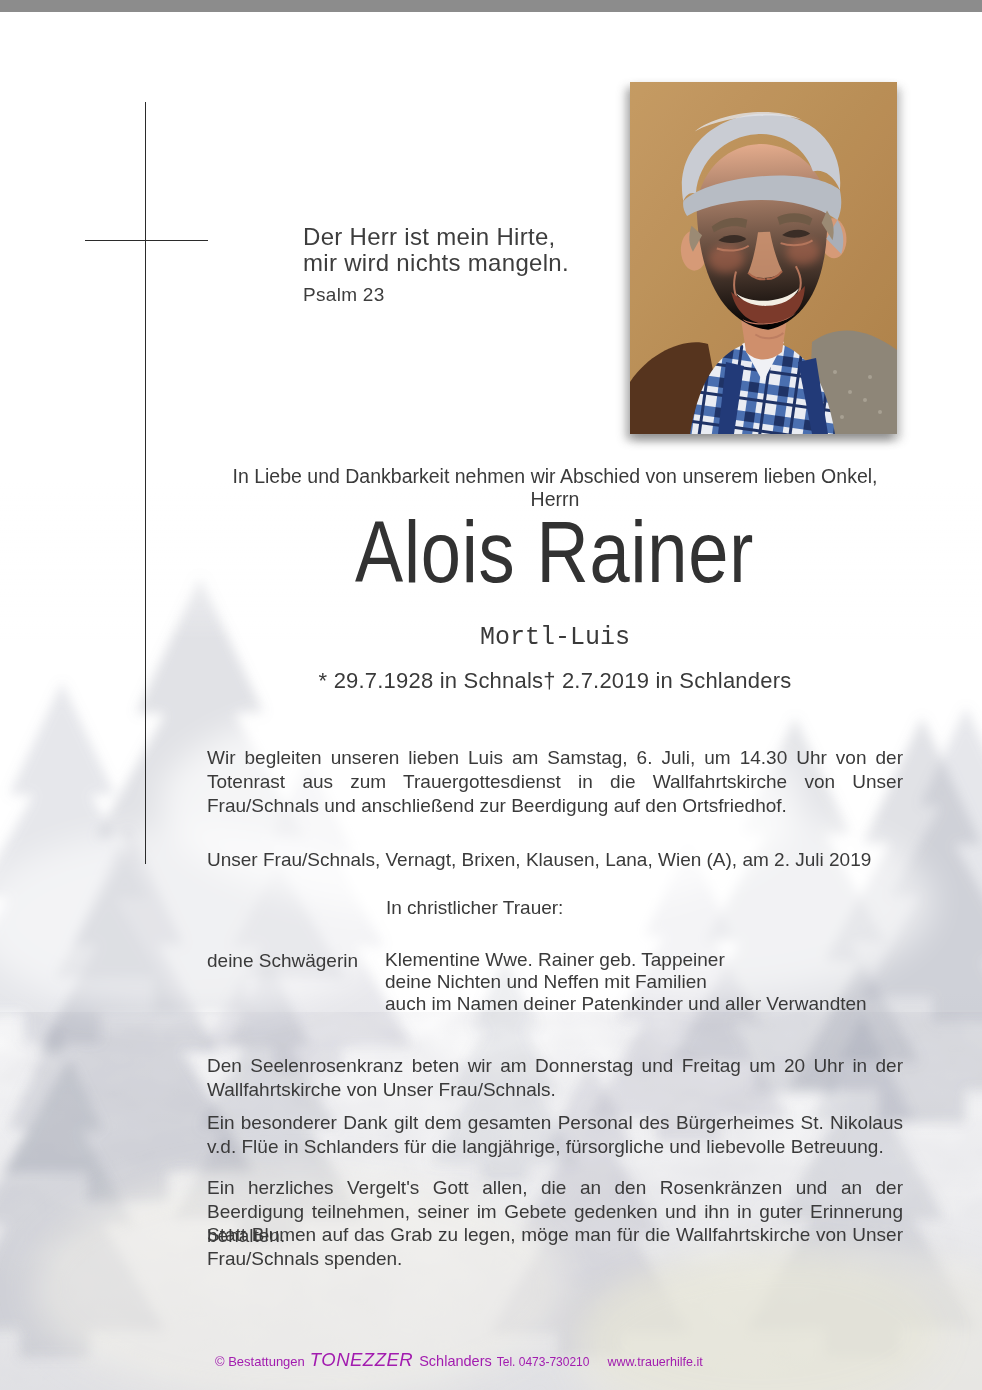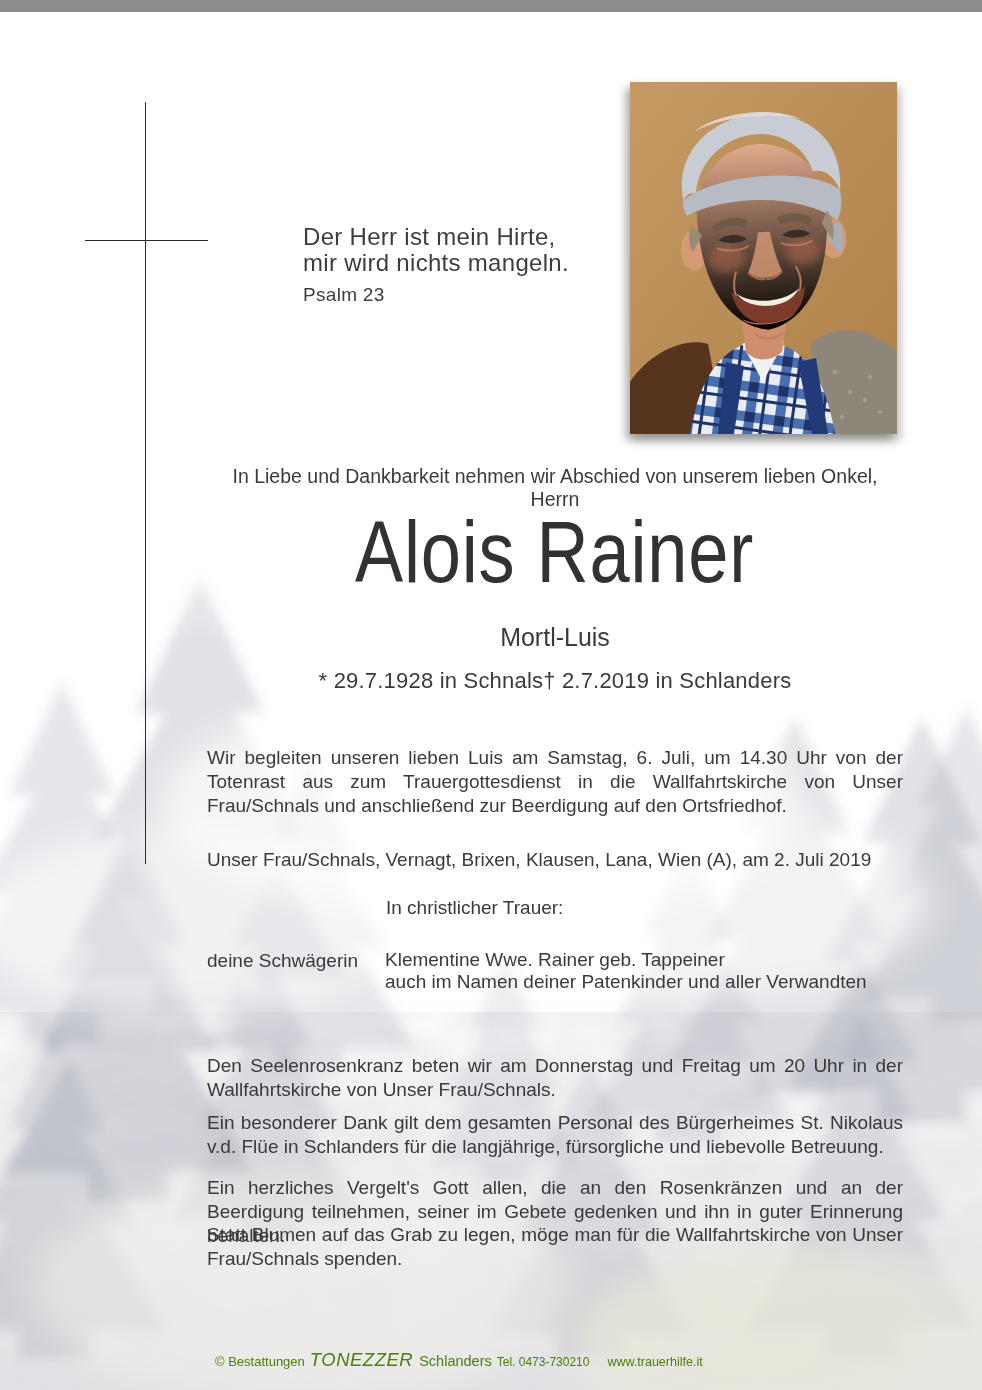--- a/index.html
+++ b/index.html
@@ -46,21 +46,21 @@
   .trauer { top:884px; padding-left:179px; box-sizing:border-box; }
   .mourners { top:937px; display:flex; }
   .mourners .label { width:178px; flex:none; }
   .mourners .entries { line-height:22px; }
   .rosary { top:1042px; }
   .thanks { top:1099px; }
   .vergelts { top:1164px; }
   .flowers { top:1211px; }
 
   
-  .footer { position:absolute; left:215px; top:1337px; display:flex; align-items:baseline; color:#4d7c0f; white-space:nowrap; }
+  .footer { position:absolute; left:215px; top:1337px; display:flex; align-items:baseline; color:#a21caf; white-space:nowrap; }
   .f-copy { font-size:13px; }
   .f-brand { font-size:18.5px; letter-spacing:.5px; margin-left:5px;font-style:italic; }
   .f-city { font-size:14.5px; margin-left:6px; }
   .f-phone { font-size:12px; margin-left:5px; }
   .f-site { font-size:12.5px; margin-left:18px; }
 </style>
 </head>
 <body>
 
 <div class="page">
@@ -221,35 +221,36 @@
         </g>
       </svg>
     </div>
 
     <div class="col intro" style="position:absolute;">In Liebe und Dankbarkeit nehmen wir Abschied von unserem lieben Onkel, Herrn</div>
 
     <div class="col name-wrap" style="position:absolute;">
       <span class="name">Alois Rainer</span>
     </div>
 
-    <div class="col nickname" style="position:absolute;">Mortl-Luis</div>
+    <div class="col nickname" style="position:absolute;font-family:Liberation Mono, monospace;">Mortl-Luis</div>
 
     <div class="col dates" style="position:absolute;">
       <span>* 29.7.1928 in Schnals</span>
       <span>† 2.7.2019 in Schlanders</span>
     </div>
 
     <div class="col para just p2" style="position:absolute;">Wir begleiten unseren lieben Luis am Samstag, 6. Juli, um 14.30 Uhr von der Totenrast aus zum Trauergottesdienst in die Wallfahrtskirche von Unser Frau/Schnals und anschließend zur Beerdigung auf den Ortsfriedhof.</div>
     <div class="col para places" style="position:absolute;">Unser Frau/Schnals, Vernagt, Brixen, Klausen, Lana, Wien (A), am 2. Juli 2019</div>
     <div class="col para trauer" style="position:absolute;">In christlicher Trauer:</div>
 
     <div class="col para mourners" style="position:absolute;">
       <div class="label">deine Schwägerin</div>
       <div class="entries">
         <div>Klementine Wwe. Rainer geb. Tappeiner</div>
+        <div>deine Nichten und Neffen mit Familien</div>
         <div>auch im Namen deiner Patenkinder und aller Verwandten</div>
       </div>
     </div>
 
     <div class="col para just rosary" style="position:absolute;">Den Seelenrosenkranz beten wir am Donnerstag und Freitag um 20 Uhr in der Wallfahrtskirche von Unser Frau/Schnals.</div>
     <div class="col para just thanks" style="position:absolute;">Ein besonderer Dank gilt dem gesamten Personal des Bürgerheimes St. Nikolaus v.d. Flüe in Schlanders für die langjährige, fürsorgliche und liebevolle Betreuung.</div>
     <div class="col para just vergelts" style="position:absolute;">Ein herzliches Vergelt's Gott allen, die an den Rosenkränzen und an der Beerdigung teilnehmen, seiner im Gebete gedenken und ihn in guter Erinnerung behalten.</div>
     <div class="col para just flowers" style="position:absolute;">Statt Blumen auf das Grab zu legen, möge man für die Wallfahrtskirche von Unser Frau/Schnals spenden.</div>
 
     <div class="footer">

